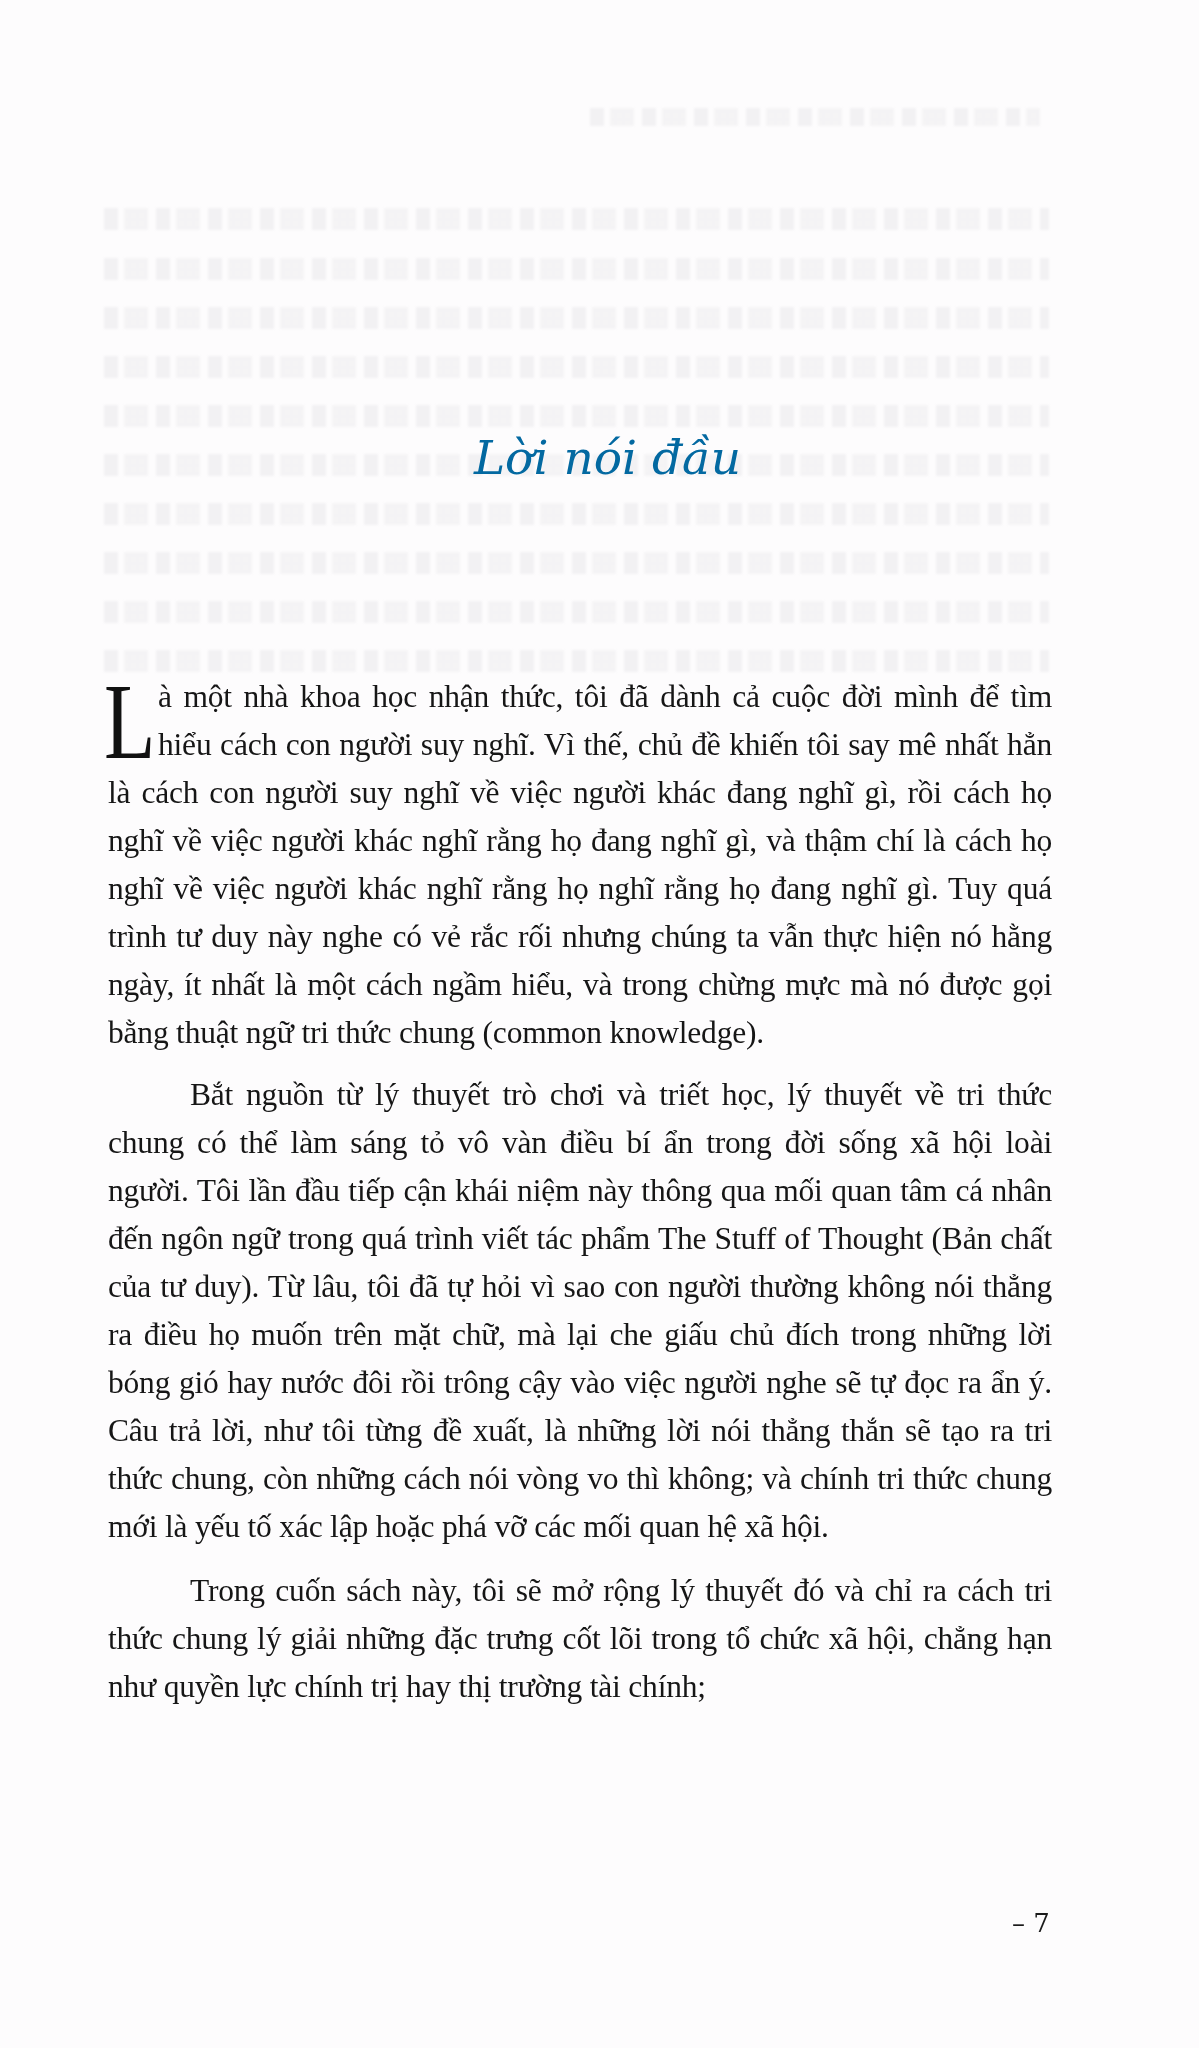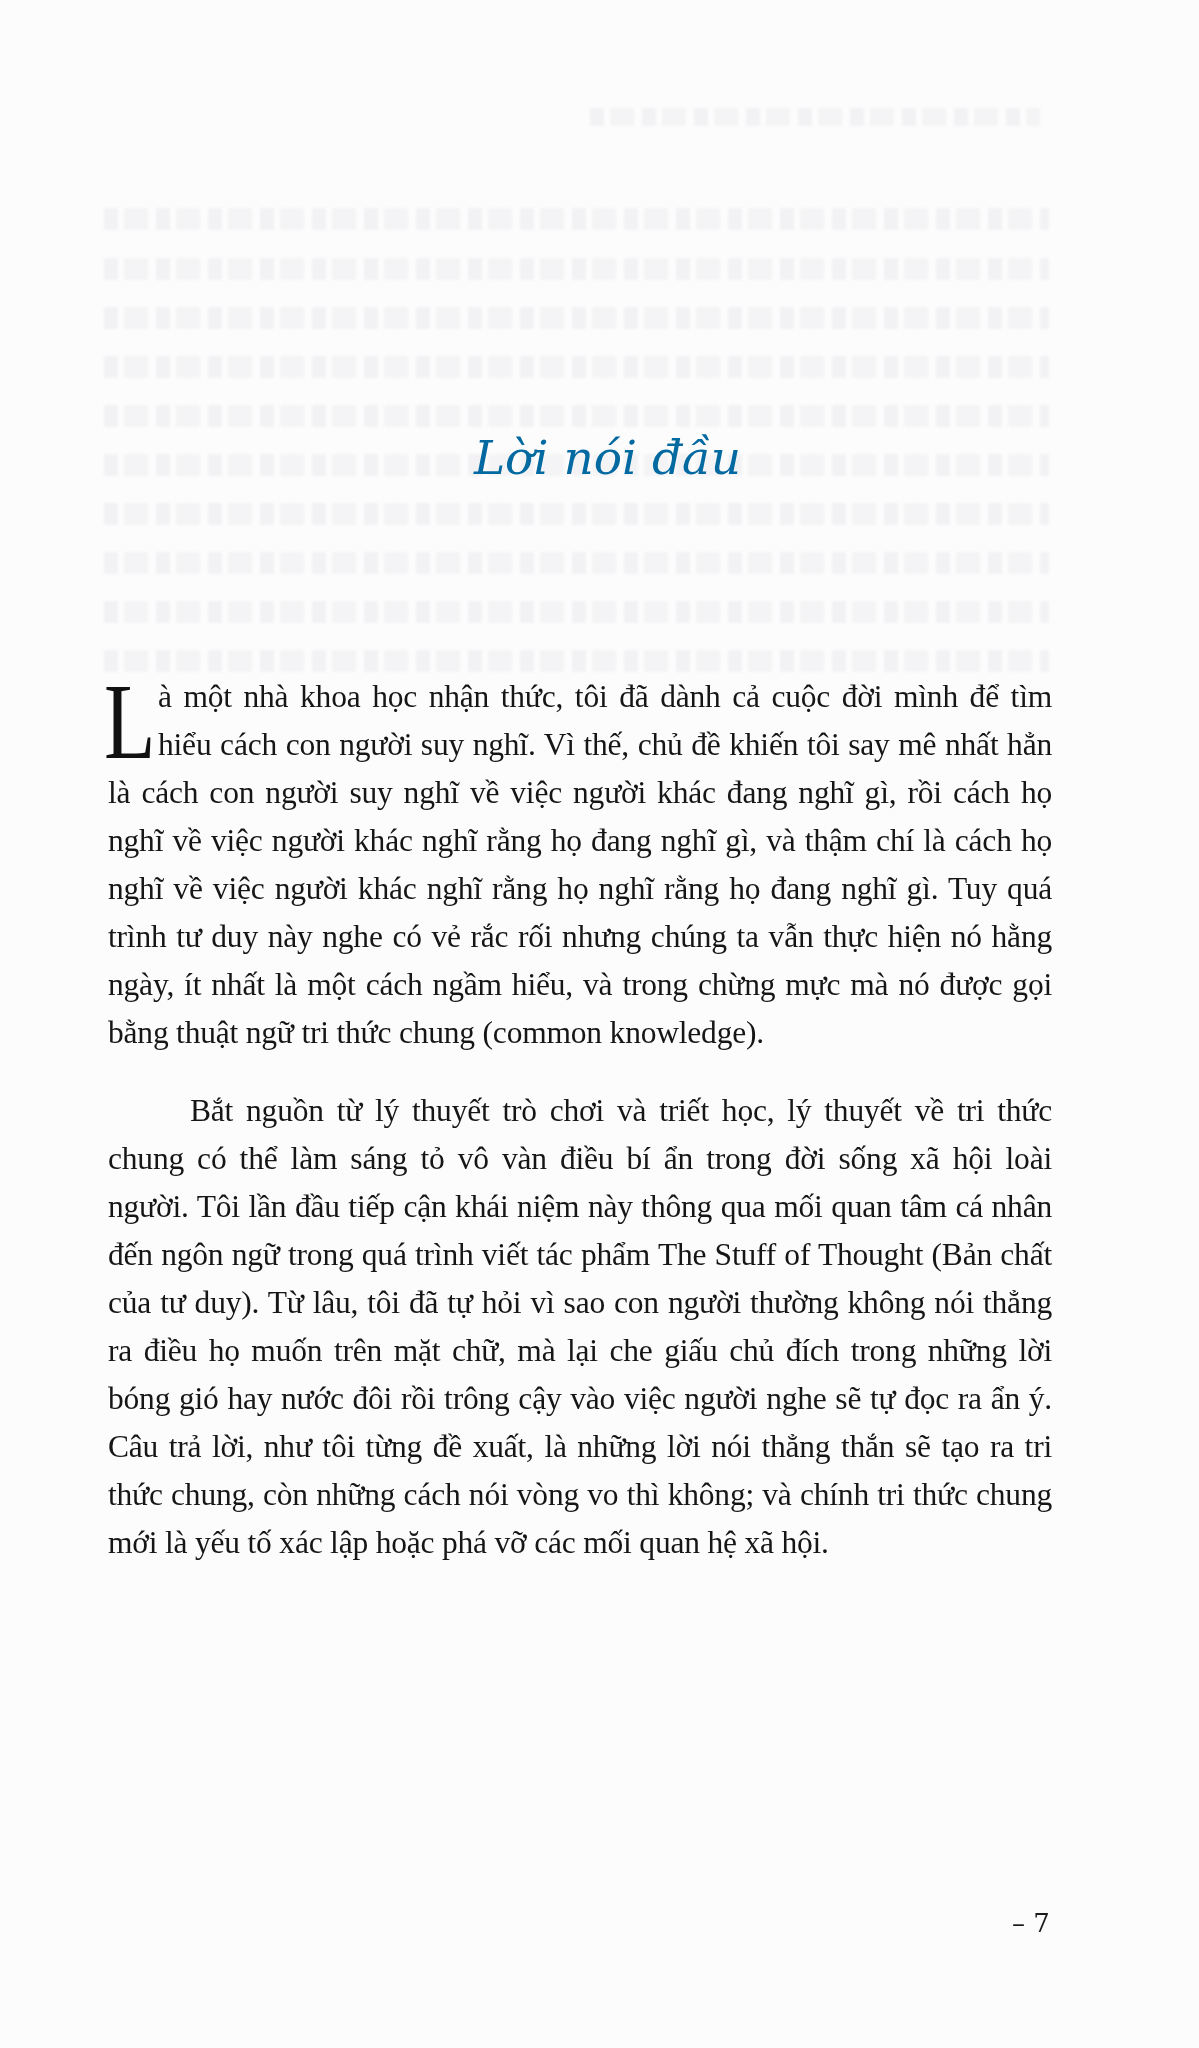--- a/index.html
+++ b/index.html
@@ -58,21 +58,21 @@
       letter-spacing: -0.2px;
     }
     .body-text p {
       margin: 0;
       text-indent: 82px;
     }
     .body-text p.first {
       text-indent: 0;
     }
     .body-text p + p {
-      margin-top: 30px;
+      margin-top: 14px;
     }
     .body-text p.last-para {
       margin-top: 16px;
     }
     .drop-cap {
       float: left;
       font-size: 108px;
       line-height: 90px;
       height: 92px;
       margin: 4px 4px 0 -4px;
@@ -111,15 +111,18 @@
 
 <h1 class="page-title">Lời nói đầu</h1>
 
 <div class="body-text">
   <p class="first">
     <span class="drop-cap">L</span><span>à một nhà khoa học nhận thức, tôi đã dành cả cuộc đời mình để tìm hiểu cách con người suy nghĩ. Vì thế, chủ đề khiến tôi say mê nhất hẳn là cách con người suy nghĩ về việc người khác đang nghĩ gì, rồi cách họ nghĩ về việc người khác nghĩ rằng họ đang nghĩ gì, và thậm chí là cách họ nghĩ về việc người khác nghĩ rằng họ nghĩ rằng họ đang nghĩ gì. Tuy quá trình tư duy này nghe có vẻ rắc rối nhưng chúng ta vẫn thực hiện nó hằng ngày, ít nhất là một cách ngầm hiểu, và trong chừng mực mà nó được gọi bằng thuật ngữ </span><span class="italic">tri thức chung</span><span> (common knowledge).</span>
   </p>
   <p>
     <span>Bắt nguồn từ lý thuyết trò chơi và triết học, lý thuyết về tri thức chung có thể làm sáng tỏ vô vàn điều bí ẩn trong đời sống xã hội loài người. Tôi lần đầu tiếp cận khái niệm này thông qua mối quan tâm cá nhân đến ngôn ngữ trong quá trình viết tác phẩm </span><span class="italic">The Stuff of Thought</span><span> (Bản chất của tư duy). Từ lâu, tôi đã tự hỏi vì sao con người thường không nói thẳng ra điều họ muốn trên mặt chữ, mà lại che giấu chủ đích trong những lời bóng gió hay nước đôi rồi trông cậy vào việc người nghe sẽ tự đọc ra ẩn ý. Câu trả lời, như tôi từng đề xuất, là những lời nói thẳng thắn sẽ tạo ra tri thức chung, còn những cách nói vòng vo thì không; và chính tri thức chung mới là yếu tố xác lập hoặc phá vỡ các mối quan hệ xã hội.</span>
   </p>
+  <p class="last-para">
+    <span>Trong cuốn sách này, tôi sẽ mở rộng lý thuyết đó và chỉ ra cách tri thức chung lý giải những đặc trưng cốt lõi trong tổ chức xã hội, chẳng hạn như quyền lực chính trị hay thị trường tài chính;</span>
+  </p>
 </div>
 
 <div class="page-number">– 7</div>
 
 </body></html>

